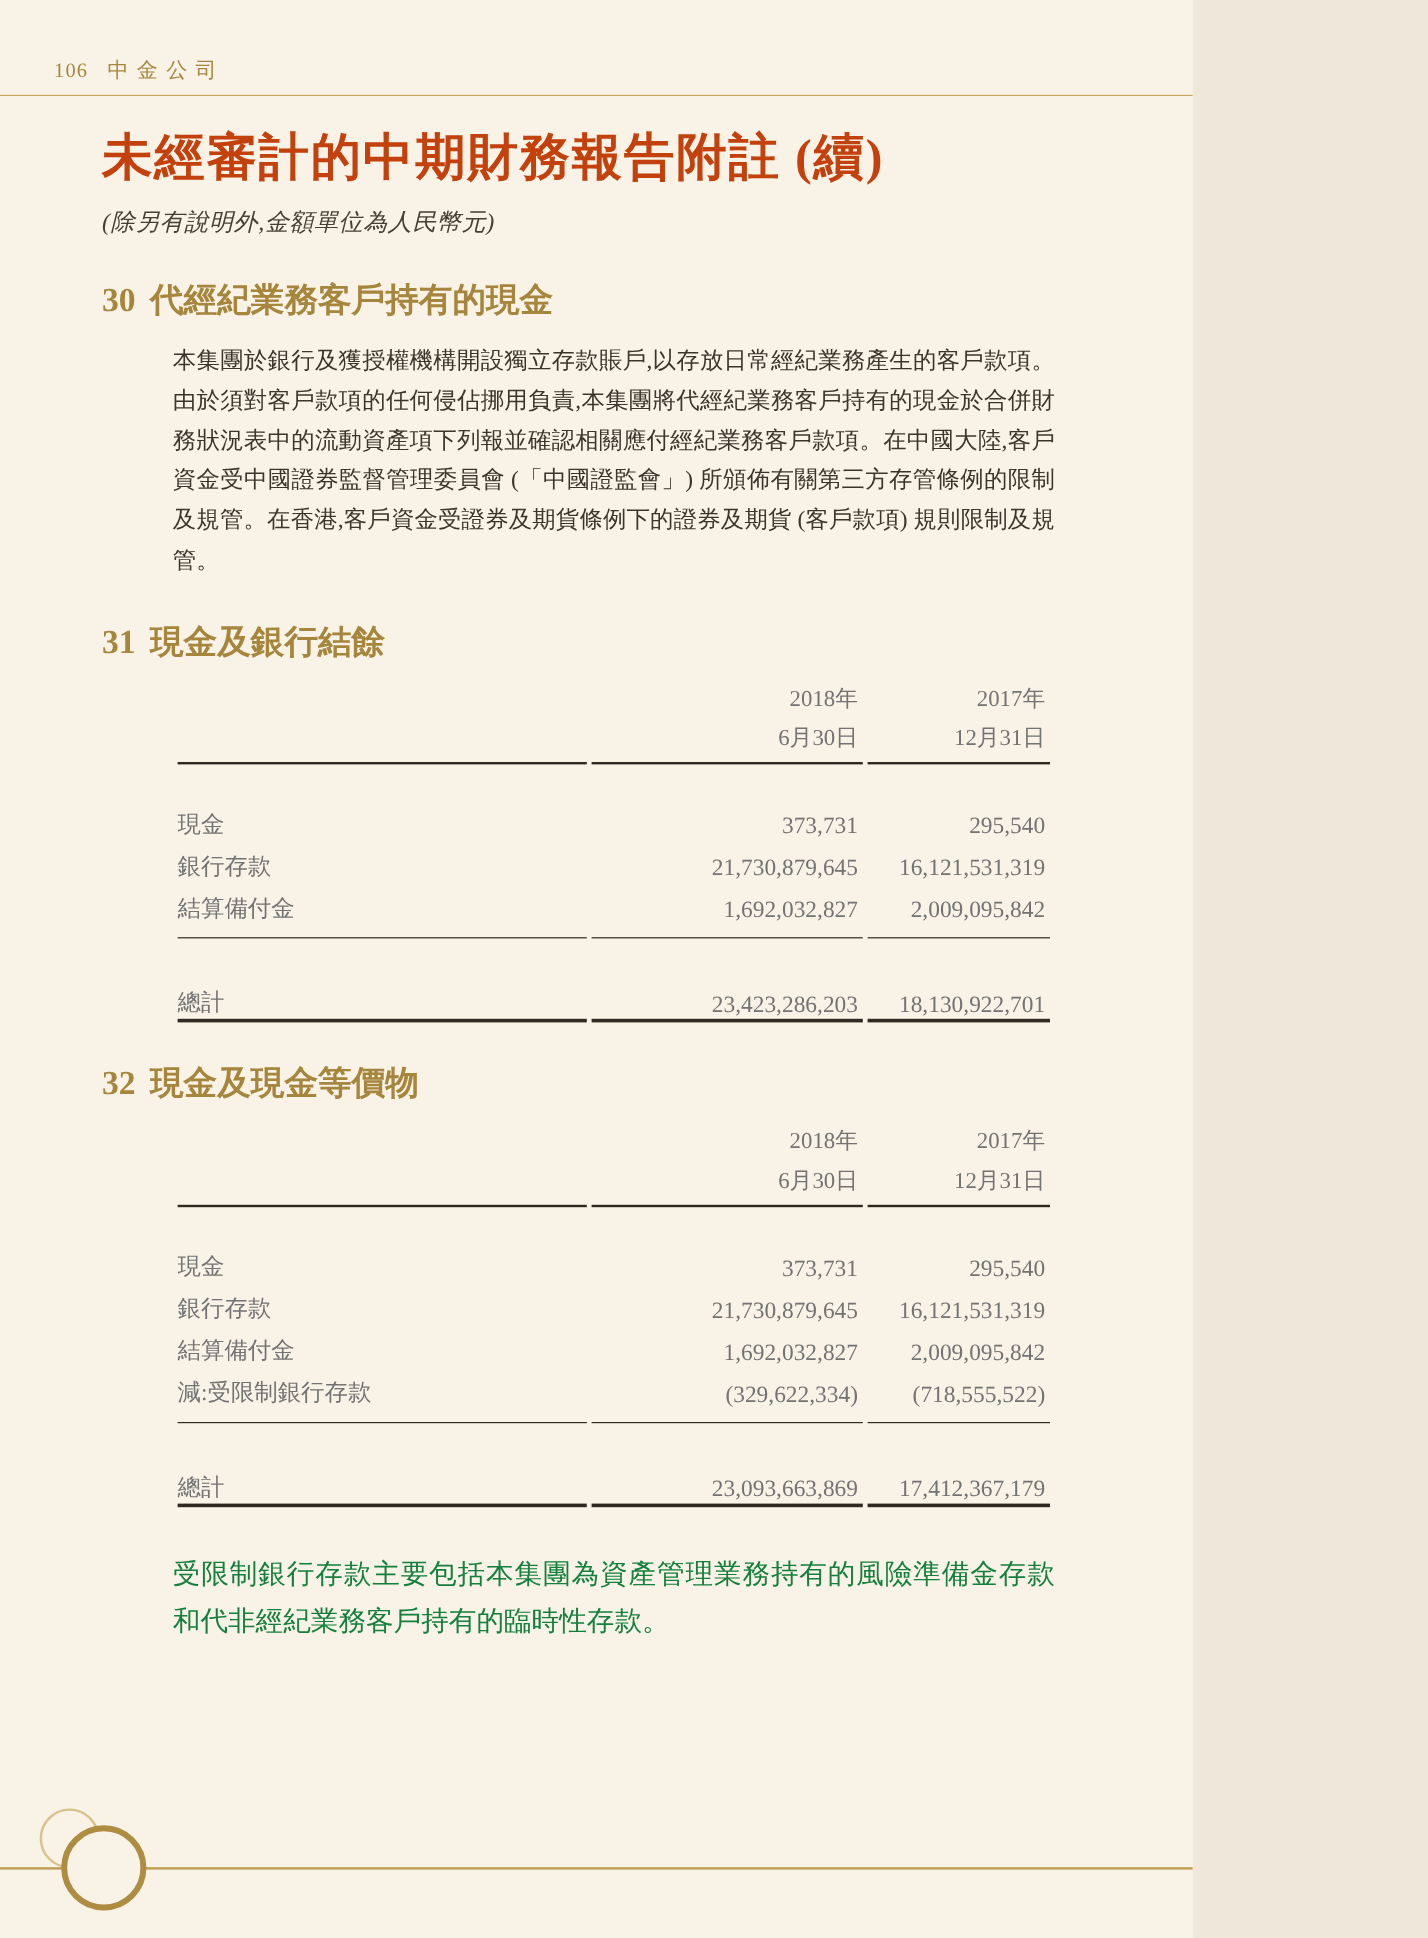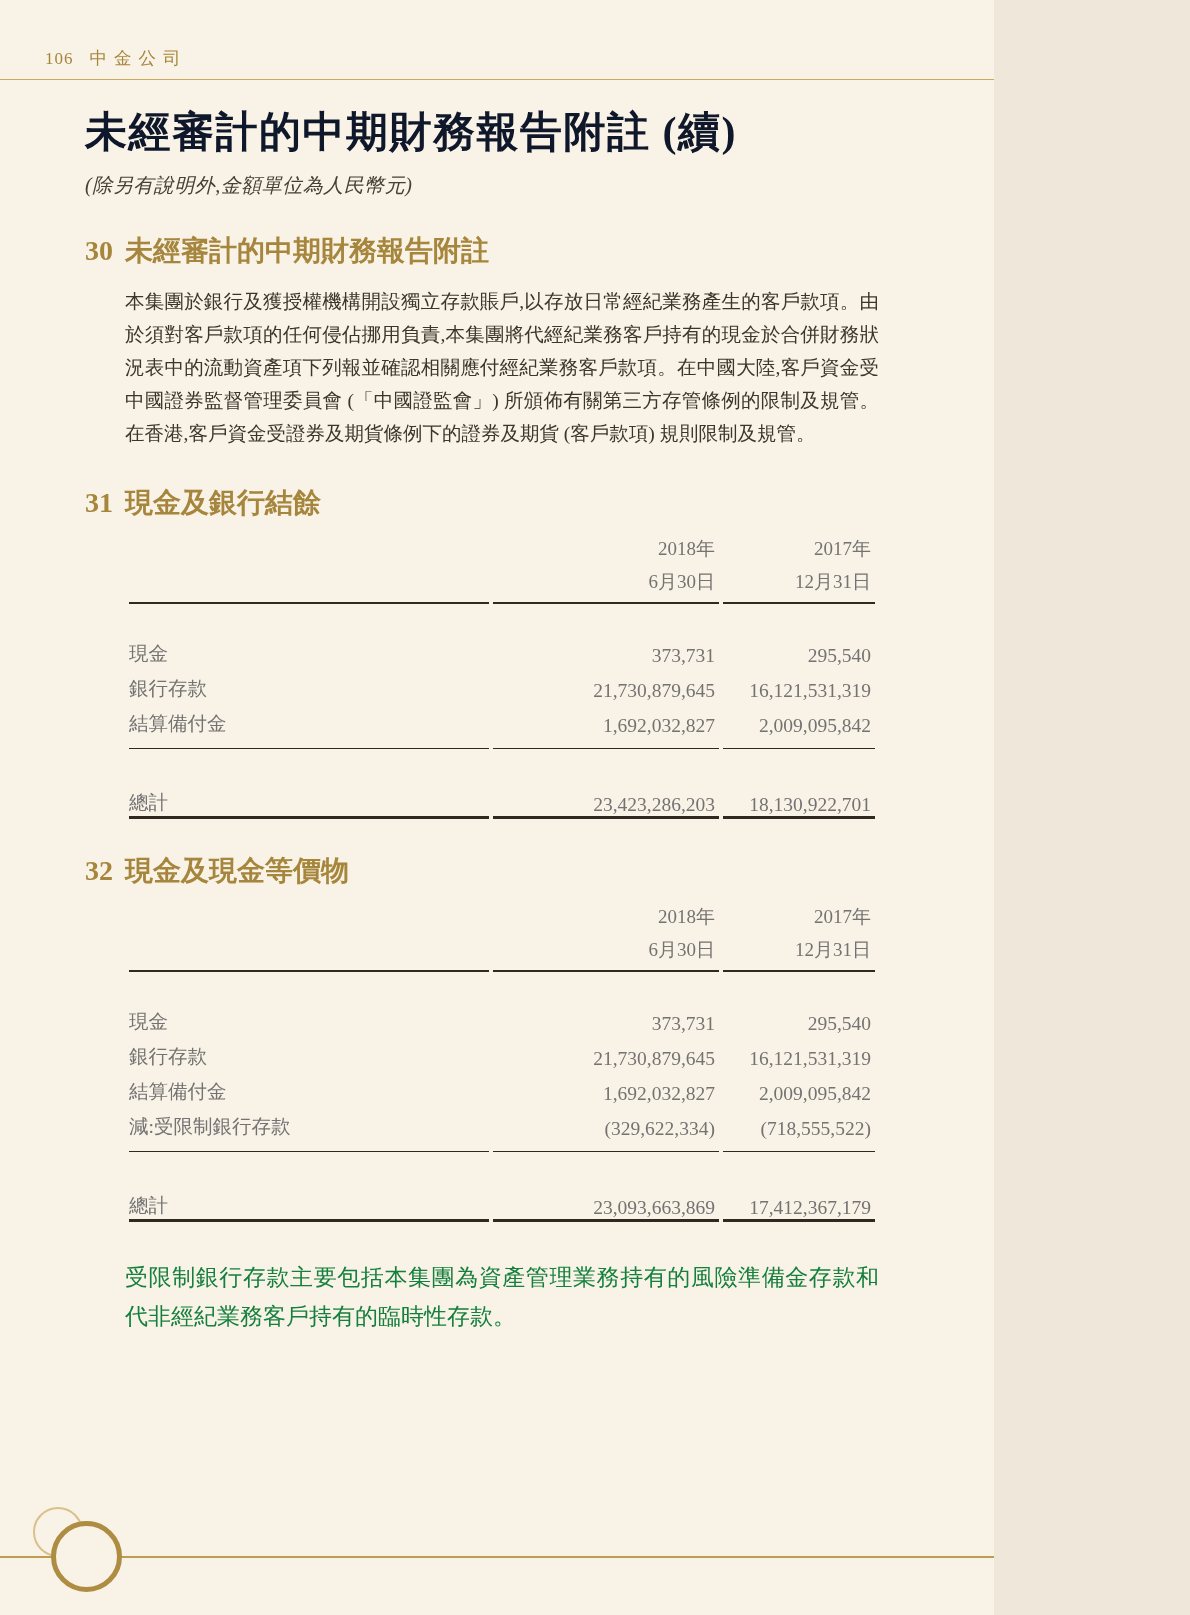--- a/index.html
+++ b/index.html
@@ -12,28 +12,28 @@
   
   .pagehead{
     border-bottom:1.5px solid #C9A95E;
     padding:46px 0 9px 45px;
   }
   .hnum{color:#A6863C;font-size:17px;letter-spacing:1px;margin-right:16px;}
   .hcompany{color:#A6863C;font-size:17.5px;letter-spacing:7px;}
   
   .content{padding:0 115px 0 85px;}
   .doc-title{
-    margin:26px 0 0;font-size:42px;line-height:1.25;color:#0f172a;
+    margin:26px 0 0;font-size:42px;line-height:1.25;color:#c2410c;
     font-weight:700;letter-spacing:1.5px;
   }
   .subtitle{margin-top:13px;font-size:20px;font-style:italic;color:#454034;letter-spacing:.5px;}
   .section{margin-top:34px;}
   .sec-head{display:flex;color:#A6863C;font-weight:700;font-size:28px;line-height:1.3;}
   .sec-num{width:40px;flex:none;}
-  .sec-body{margin-left:40px;}
+  .sec-body{margin-left:59px;}
   .para{
     margin:16px 0 0;text-align:justify;font-size:19.5px;line-height:1.7;
     color:#3A362C;
   }
   
   table.fin{
     border-collapse:separate;border-spacing:4px 0;
     width:100%;table-layout:fixed;margin-top:8px;
     font-size:19.5px;color:#737373;
   }
@@ -71,21 +71,21 @@
   </div>
 
   <div class="content">
 
     <h1 class="doc-title">未經審計的中期財務報告附註 (續)</h1>
     <div class="subtitle">(除另有說明外,金額單位為人民幣元)</div>
 
     <div class="section">
       <div class="sec-head">
         <span class="sec-num">30</span>
-        <span>未經審計的中期財務報告附註</span>
+        <span>代經紀業務客戶持有的現金</span>
       </div>
       <div class="sec-body">
         <p class="para">本集團於銀行及獲授權機構開設獨立存款賬戶,以存放日常經紀業務產生的客戶款項。由於須對客戶款項的任何侵佔挪用負責,本集團將代經紀業務客戶持有的現金於合併財務狀況表中的流動資產項下列報並確認相關應付經紀業務客戶款項。在中國大陸,客戶資金受中國證券監督管理委員會 (「中國證監會」) 所頒佈有關第三方存管條例的限制及規管。在香港,客戶資金受證券及期貨條例下的證券及期貨 (客戶款項) 規則限制及規管。</p>
       </div>
     </div>
 
     <div class="section">
       <div class="sec-head">
         <span class="sec-num">31</span>
         <span>現金及銀行結餘</span>

